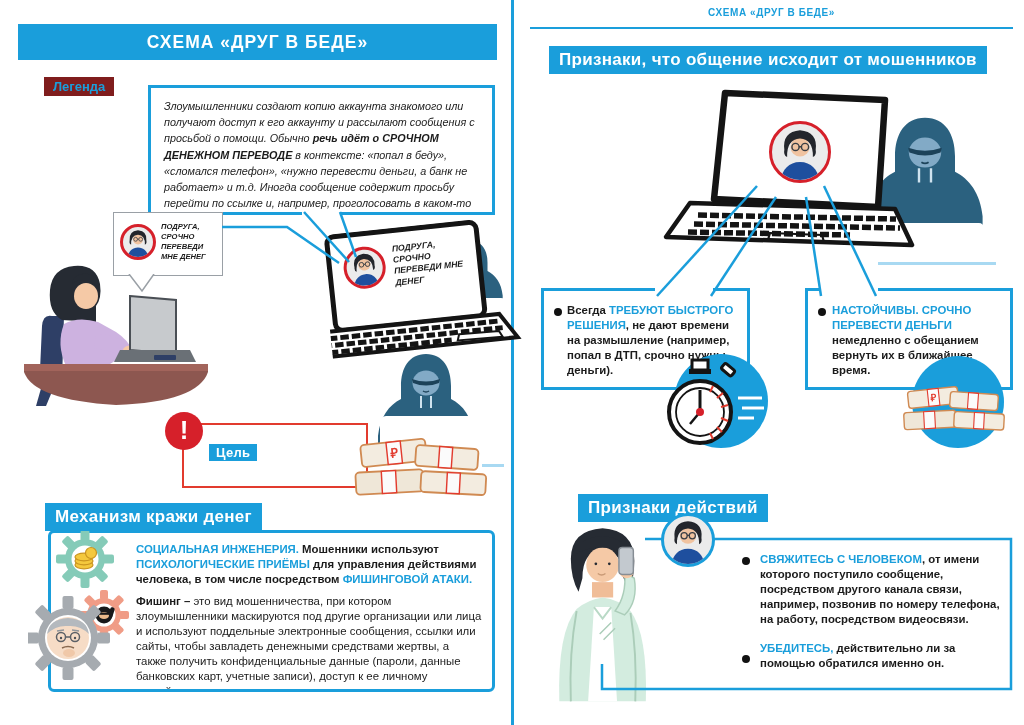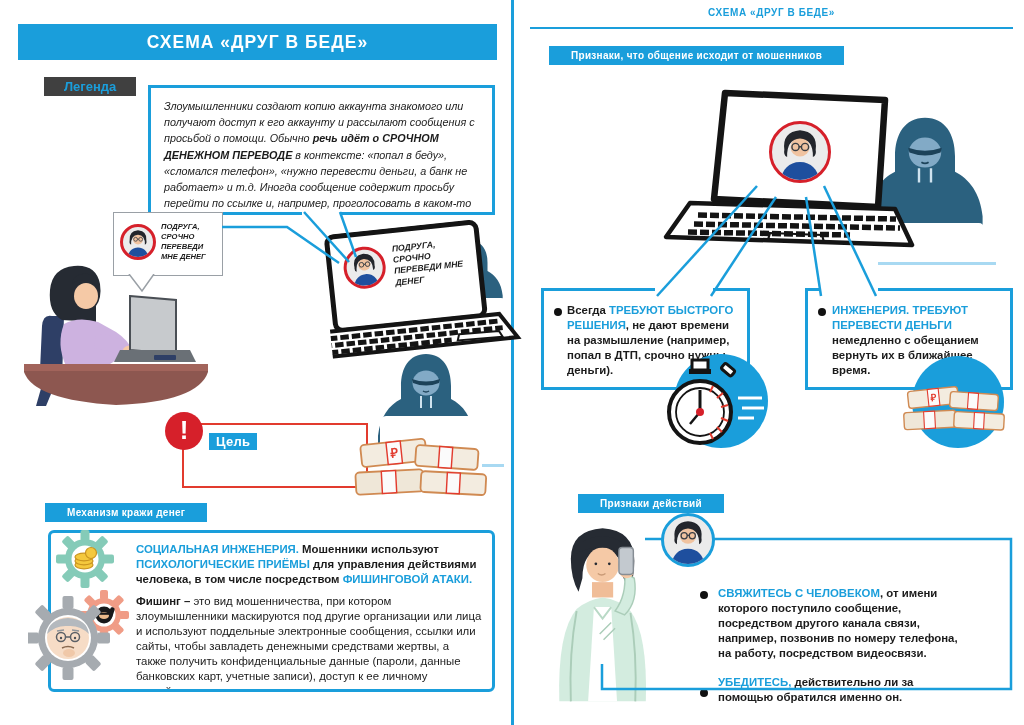--- a/index.html
+++ b/index.html
@@ -1,22 +1,22 @@
 <!DOCTYPE html>
 <html style="--accent: #1a9edb; --red: #d6202a; --hood: #2b617f;"><head>
 <meta charset="utf-8">
 <style>
   :root{ --accent:#1a9edb; --red:#d6202a; --red2:#e23b2e; --hood:#2b617f; }
   html,body{margin:0;padding:0;background:#fff;}
   #canvas{position:relative;width:1024px;height:725px;background:#fff;overflow:hidden;
           font-family:"Liberation Sans",sans-serif;color:#1b1b1b;}
   .abs{position:absolute;}
-  .bar{background:var(--accent);color:#fff;font-weight:bold;font-size:10px;
-       padding:4px 22px;letter-spacing:.3px;white-space:nowrap;}
-  .tag-light{background:#404040;color:var(--accent);font-weight:bold;font-size:13px;padding:2px 20px;}
+  .bar{background:var(--accent);color:#fff;font-weight:bold;font-size:17px;
+       padding:4px 10px;letter-spacing:.3px;white-space:nowrap;}
+  .tag-light{background:#7f1d1d;color:var(--accent);font-weight:bold;font-size:13px;padding:2px 9px;}
   .blue-box{border:3px solid var(--accent);background:#fff;box-sizing:border-box;}
   .red-box{border:2.5px solid var(--red2);background:transparent;box-sizing:border-box;}
   .fill{width:100%;height:100%;display:block;}
   .avatar{position:absolute;border-radius:50%;background:#ebebeb;overflow:hidden;box-sizing:border-box;}
   .ring-red{border:3.5px solid var(--red);}
   .ring-blue{border:3.5px solid var(--accent);}
   .blue-txt{color:var(--accent);}
   .b{font-weight:bold;}
   .i{font-style:italic;}
   .dot{position:absolute;width:8px;height:8px;border-radius:50%;background:#111;}
@@ -108,21 +108,21 @@
           <path d="M11,23 Q9,7 25,5.5 Q41,7 39,23 Q40,28 36.5,29.5 Q37,14 25,13 Q13,14 13.5,29.5 Q10,28 11,23 Z" fill="#23262c"></path>
           <circle cx="21" cy="20.5" r="3.2" fill="none" stroke="#3a3f45" stroke-width="1.3"></circle>
           <circle cx="29.5" cy="20.5" r="3.2" fill="none" stroke="#3a3f45" stroke-width="1.3"></circle>
           <line x1="24" y1="20.3" x2="26.6" y2="20.3" stroke="#3a3f45" stroke-width="1.3"></line>
         </svg>
       </div>
       <div class="abs b i" style="left:70px;top:16px;width:80px;font-size:8.6px;line-height:1.3;">ПОДРУГА, СРОЧНО ПЕРЕВЕДИ МНЕ ДЕНЕГ</div>
     </div>
 
     <div class="abs red-box z2" style="left:182px;top:423px;width:186px;height:65px;">
-      <div class="abs bar" style="left:25px;top:8px;font-size:13px;padding:1px 7px;">Цель</div>
+      <div class="abs bar" style="left:25px;top:19px;font-size:13px;padding:1px 7px;">Цель</div>
     </div>
     <div class="abs z8" style="left:165px;top:412px;width:38px;height:38px;border-radius:50%;background:var(--red);
                 color:#fff;font-weight:bold;font-size:26px;text-align:center;line-height:36px;">!</div>
 
     <div class="abs z7" style="left:346px;top:350px;width:158px;height:152px;">
       <svg class="fill" viewBox="0 0 158 152">
         <g transform="translate(30,0)">
           <path d="M50,4 C33,4 25,18 25,36 L25,49 C13,55 4,67 2,86 L2,108 L98,108 L98,86 C96,67 87,55 75,49 L75,36 C75,18 67,4 50,4 Z" fill="#2b617f"></path>
           <ellipse cx="50" cy="33" rx="13.5" ry="12.5" fill="#82aac6"></ellipse>
           <path d="M36,29 Q50,34 64,29 L63,33 Q50,38 37,33 Z" fill="#1c4259"></path>
@@ -351,21 +351,21 @@
         </g>
         <line x1="52" y1="60" x2="52" y2="38" stroke="#141414" stroke-width="3"></line>
         <line x1="52" y1="60" x2="42" y2="72" stroke="#141414" stroke-width="2.5"></line>
         <circle cx="52" cy="60" r="4" fill="#d6202a"></circle>
       </svg>
     </div>
 
     <div class="abs blue-box z6" style="left:805px;top:288px;width:208px;height:102px;">
       <span class="dot" style="left:10px;top:17px;"></span>
       <div class="abs bodytext" style="left:24px;top:12px;width:168px;">
-        <span class="blue-txt">ИНЖЕНЕРИЯ. ТРЕБУЮТ ПЕРЕВЕСТИ ДЕНЬГИ</span><span> немедленно с обещанием вернуть их в ближайшее время.</span>
+        <span class="blue-txt">НАСТОЙЧИВЫ. СРОЧНО ПЕРЕВЕСТИ ДЕНЬГИ</span><span> немедленно с обещанием вернуть их в ближайшее время.</span>
       </div>
     </div>
 
     <div class="abs z8" style="left:898px;top:356px;width:116px;height:102px;">
       <div class="circle-accent" style="left:14px;top:0;width:92px;height:92px;"></div>
       <svg class="abs" style="left:0;top:24px;width:112px;height:56px;" viewBox="0 0 112 50">
         <g transform="rotate(-6 35 14)">
           <rect x="10" y="6" width="50" height="17" rx="3" fill="#f3ece0" stroke="#d08a52" stroke-width="1.4"></rect>
           <rect x="30" y="6" width="11" height="17" fill="#fbfbfb" stroke="#e23b2e" stroke-width="1.1"></rect>
           <text x="35.5" y="18" font-size="10" font-weight="bold" fill="#e23b2e" text-anchor="middle">₽</text>
@@ -411,21 +411,21 @@
       <svg class="fill" viewBox="0 0 50 50">
         <path d="M25,34 C15,34 9,41 8,50 L42,50 C41,41 35,34 25,34 Z" fill="#1e4f9e"></path>
         <circle cx="25" cy="20.5" r="8.5" fill="#f0c3a0"></circle>
         <path d="M11,23 Q9,7 25,5.5 Q41,7 39,23 Q40,28 36.5,29.5 Q37,14 25,13 Q13,14 13.5,29.5 Q10,28 11,23 Z" fill="#23262c"></path>
         <circle cx="21" cy="20.5" r="3.2" fill="none" stroke="#3a3f45" stroke-width="1.3"></circle>
         <circle cx="29.5" cy="20.5" r="3.2" fill="none" stroke="#3a3f45" stroke-width="1.3"></circle>
         <line x1="24" y1="20.3" x2="26.6" y2="20.3" stroke="#3a3f45" stroke-width="1.3"></line>
       </svg>
     </div>
 
-    <div class="abs z10" style="left:700px;top:552px;width:262px;margin-top:34px;">
+    <div class="abs z10" style="left:742px;top:552px;width:262px;">
       <span class="dot" style="left:0;top:5px;"></span>
       <div class="bodytext" style="margin-left:18px;">
         <span class="blue-txt">СВЯЖИТЕСЬ С ЧЕЛОВЕКОМ</span><span>, от имени которого поступило сообщение, посредством другого канала связи, например, позвонив по номеру телефона, на работу, посредством видеосвязи.</span>
       </div>
       <span class="dot" style="left:0;top:103px;"></span>
       <div class="bodytext" style="margin-left:18px;margin-top:14px;">
         <span class="blue-txt">УБЕДИТЕСЬ,</span><span> действительно ли за помощью обратился именно он.</span>
       </div>
     </div>
   </div>

